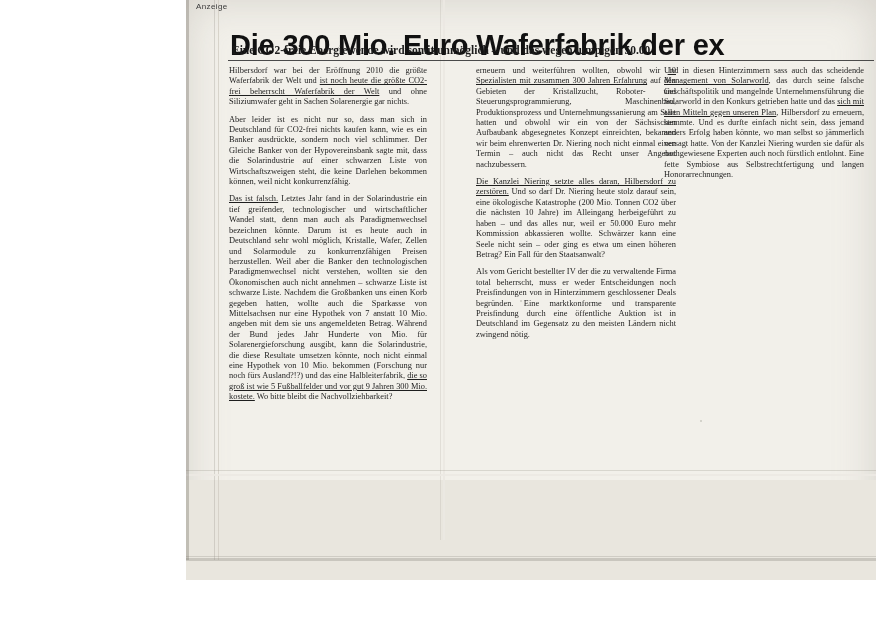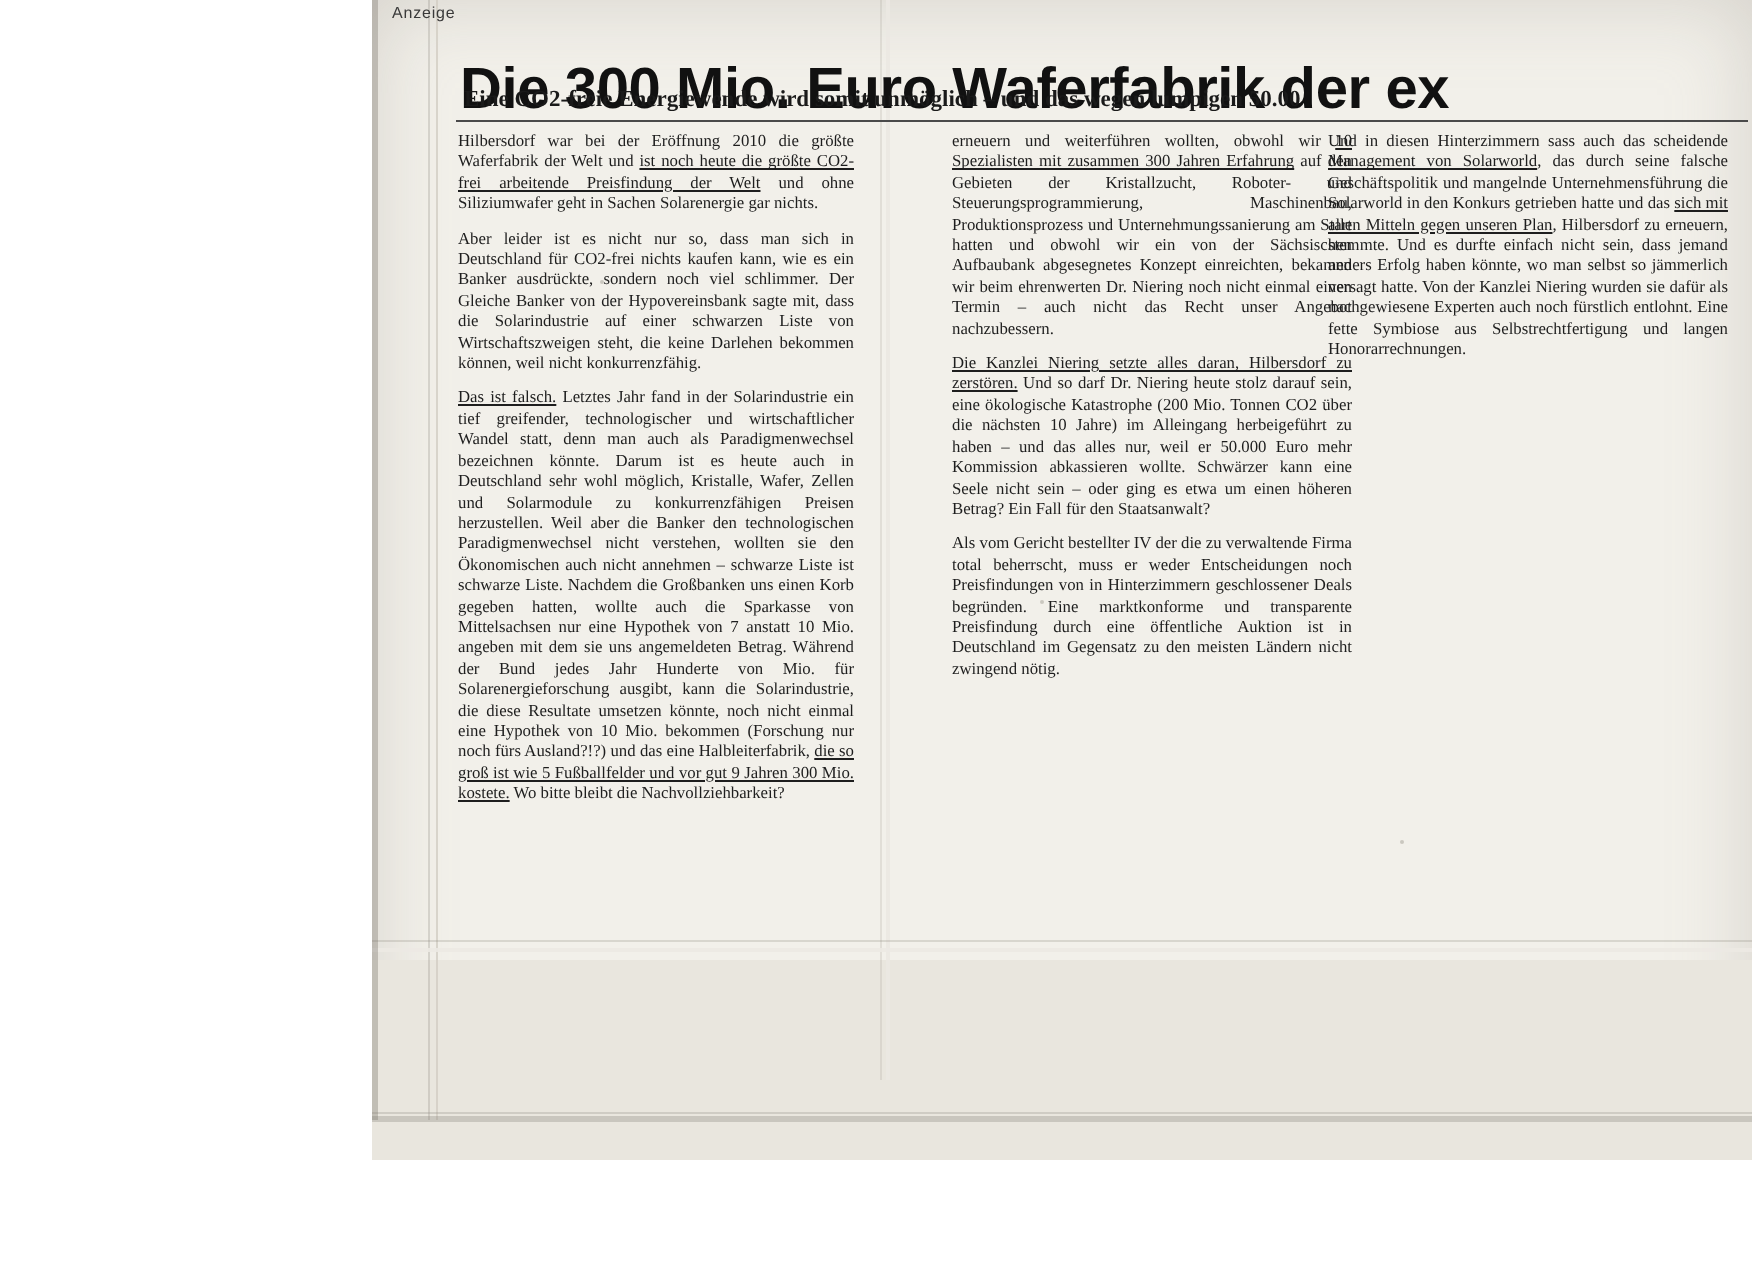--- a/index.html
+++ b/index.html
@@ -169,21 +169,21 @@
   <div class="speck" style="left:300px;top:140px;width:2px;height:2px;"></div>
   <div class="speck" style="left:520px;top:300px;width:2px;height:2px;"></div>
   <div class="speck" style="left:700px;top:420px;width:2px;height:2px;"></div>
 
   <div class="kicker">Anzeige</div>
   <h1 class="headline">Die 300 Mio. Euro Waferfabrik der ex</h1>
   <div class="subhead">Eine CO2-freie Energiewende wird somit unmöglich – und das wegen lumpigen 50.00</div>
   <div class="rule"></div>
 
   <div class="col" id="col1">
-      <p>Hilbersdorf war bei der Eröffnung 2010 die größte Waferfabrik der Welt und <span class="u">ist noch heute die größte CO2-frei arbeitende Preisfindung der Welt</span> und ohne Siliziumwafer geht in Sachen Solarenergie gar nichts.</p>
+      <p>Hilbersdorf war bei der Eröffnung 2010 die größte Waferfabrik der Welt und <span class="u">ist noch heute die größte CO2-frei beherrscht Waferfabrik der Welt</span> und ohne Siliziumwafer geht in Sachen Solarenergie gar nichts.</p>
       <p>Aber leider ist es nicht nur so, dass man sich in Deutschland für CO2-frei nichts kaufen kann, wie es ein Banker ausdrückte, sondern noch viel schlimmer. Der Gleiche Banker von der Hypovereinsbank sagte mit, dass die Solarindustrie auf einer schwarzen Liste von Wirtschaftszweigen steht, die keine Darlehen bekommen können, weil nicht konkurrenzfähig.</p>
       <p><span class="u">Das ist falsch.</span> Letztes Jahr fand in der Solarindustrie ein tief greifender, technologischer und wirtschaftlicher Wandel statt, denn man auch als Paradigmenwechsel bezeichnen könnte. Darum ist es heute auch in Deutschland sehr wohl möglich, Kristalle, Wafer, Zellen und Solarmodule zu konkurrenzfähigen Preisen herzustellen. Weil aber die Banker den technologischen Paradigmenwechsel nicht verstehen, wollten sie den Ökonomischen auch nicht annehmen – schwarze Liste ist schwarze Liste. Nachdem die Großbanken uns einen Korb gegeben hatten, wollte auch die Sparkasse von Mittelsachsen nur eine Hypothek von 7 anstatt 10 Mio. angeben mit dem sie uns angemeldeten Betrag. Während der Bund jedes Jahr Hunderte von Mio. für Solarenergieforschung ausgibt, kann die Solarindustrie, die diese Resultate umsetzen könnte, noch nicht einmal eine Hypothek von 10 Mio. bekommen (Forschung nur noch fürs Ausland?!?) und das eine Halbleiterfabrik, <span class="u">die so groß ist wie 5 Fußballfelder und vor gut 9 Jahren 300 Mio. kostete.</span> Wo bitte bleibt die Nachvollziehbarkeit?</p>
     </div>
   <div class="col" id="col2">
       <p>erneuern und weiterführen wollten, obwohl wir <span class="u">10 Spezialisten mit zusammen 300 Jahren Erfahrung</span> auf den Gebieten der Kristallzucht, Roboter- und Steuerungsprogrammierung, Maschinenbau, Produktionsprozess und Unternehmungssanierung am Start hatten und obwohl wir ein von der Sächsischen Aufbaubank abgesegnetes Konzept einreichten, bekamen wir beim ehrenwerten Dr. Niering noch nicht einmal einen Termin – auch nicht das Recht unser Angebot nachzubessern.</p>
       <p><span class="u">Die Kanzlei Niering setzte alles daran, Hilbersdorf zu zerstören.</span> Und so darf Dr. Niering heute stolz darauf sein, eine ökologische Katastrophe (200 Mio. Tonnen CO2 über die nächsten 10 Jahre) im Alleingang herbeigeführt zu haben – und das alles nur, weil er 50.000 Euro mehr Kommission abkassieren wollte. Schwärzer kann eine Seele nicht sein – oder ging es etwa um einen höheren Betrag? Ein Fall für den Staatsanwalt?</p>
       <p>Als vom Gericht bestellter IV der die zu verwaltende Firma total beherrscht, muss er weder Entscheidungen noch Preisfindungen von in Hinterzimmern geschlossener Deals begründen. Eine marktkonforme und transparente Preisfindung durch eine öffentliche Auktion ist in Deutschland im Gegensatz zu den meisten Ländern nicht zwingend nötig.</p>
     </div>
   <div class="col" id="col3">
       <p>Und in diesen Hinterzimmern sass auch das scheidende <span class="u">Management von Solarworld</span>, das durch seine falsche Geschäftspolitik und mangelnde Unternehmensführung die Solarworld in den Konkurs getrieben hatte und das <span class="u">sich mit allen Mitteln gegen unseren Plan</span>, Hilbersdorf zu erneuern, stemmte. Und es durfte einfach nicht sein, dass jemand anders Erfolg haben könnte, wo man selbst so jämmerlich versagt hatte. Von der Kanzlei Niering wurden sie dafür als nachgewiesene Experten auch noch fürstlich entlohnt. Eine fette Symbiose aus Selbstrechtfertigung und langen Honorarrechnungen.</p>

